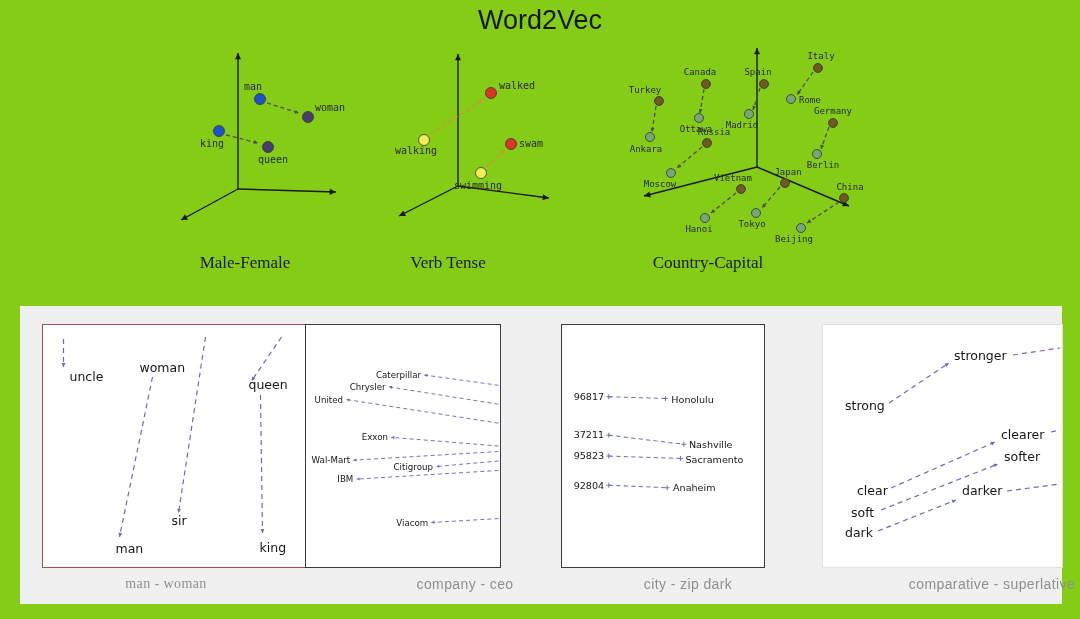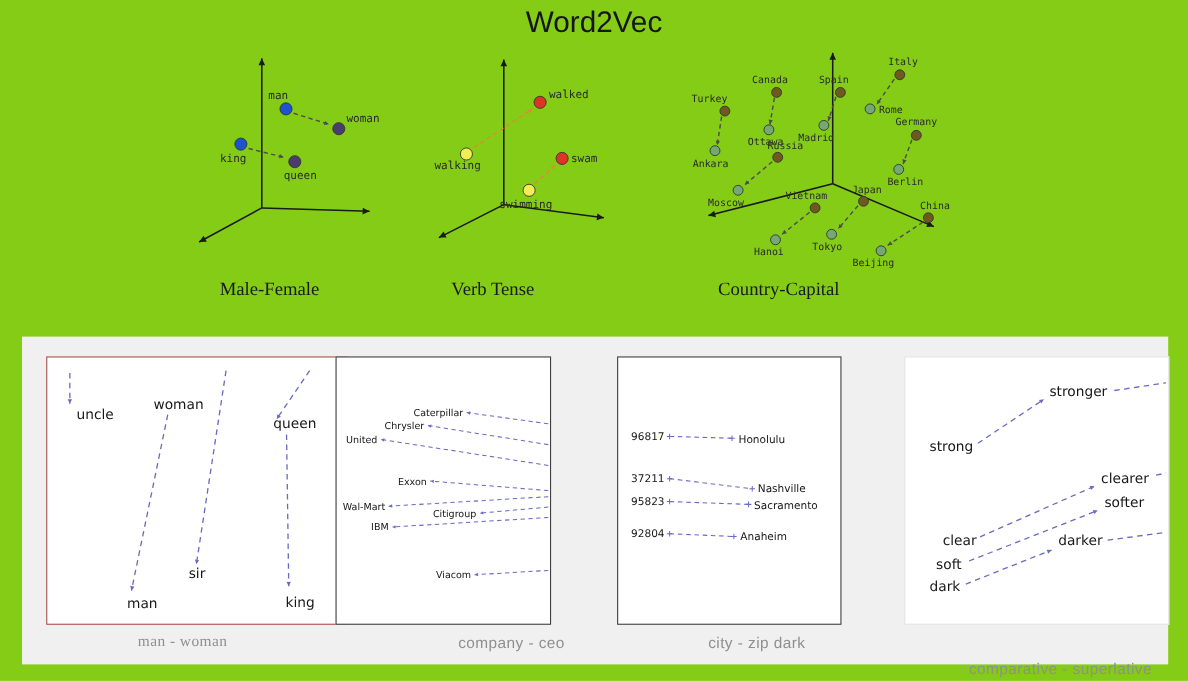--- a/index.html
+++ b/index.html
@@ -233,16 +233,16 @@
           <text x="28" y="192" text-anchor="start" class="g-label" font-size="12.5">soft</text>
           <text x="181" y="136" text-anchor="start" class="g-label" font-size="12.5">softer</text>
           <text x="22" y="212" text-anchor="start" class="g-label" font-size="12.5">dark</text>
           <text x="139" y="170" text-anchor="start" class="g-label" font-size="12.5">darker</text>
         </svg>
     </div>
 
     <div class="g-caption" style="left: 146px; color: rgb(143, 143, 143); font-family: Liberation Serif, serif;">man - woman</div>
     <div class="g-caption" style="left: 409px; color: rgb(143, 143, 143); margin-left: 36px;">company - ceo</div>
     <div class="g-caption" style="left: 668px; color: rgb(143, 143, 143);">city - zip dark</div>
-    <div class="g-caption" style="left: 944px; color: rgb(143, 143, 143); margin-top: 24px;">comparative - superlative</div>
+    <div class="g-caption" style="left: 972px; color: rgb(143, 143, 143);">comparative - superlative</div>
   </div>
 
 </div>
 
 </body></html>

